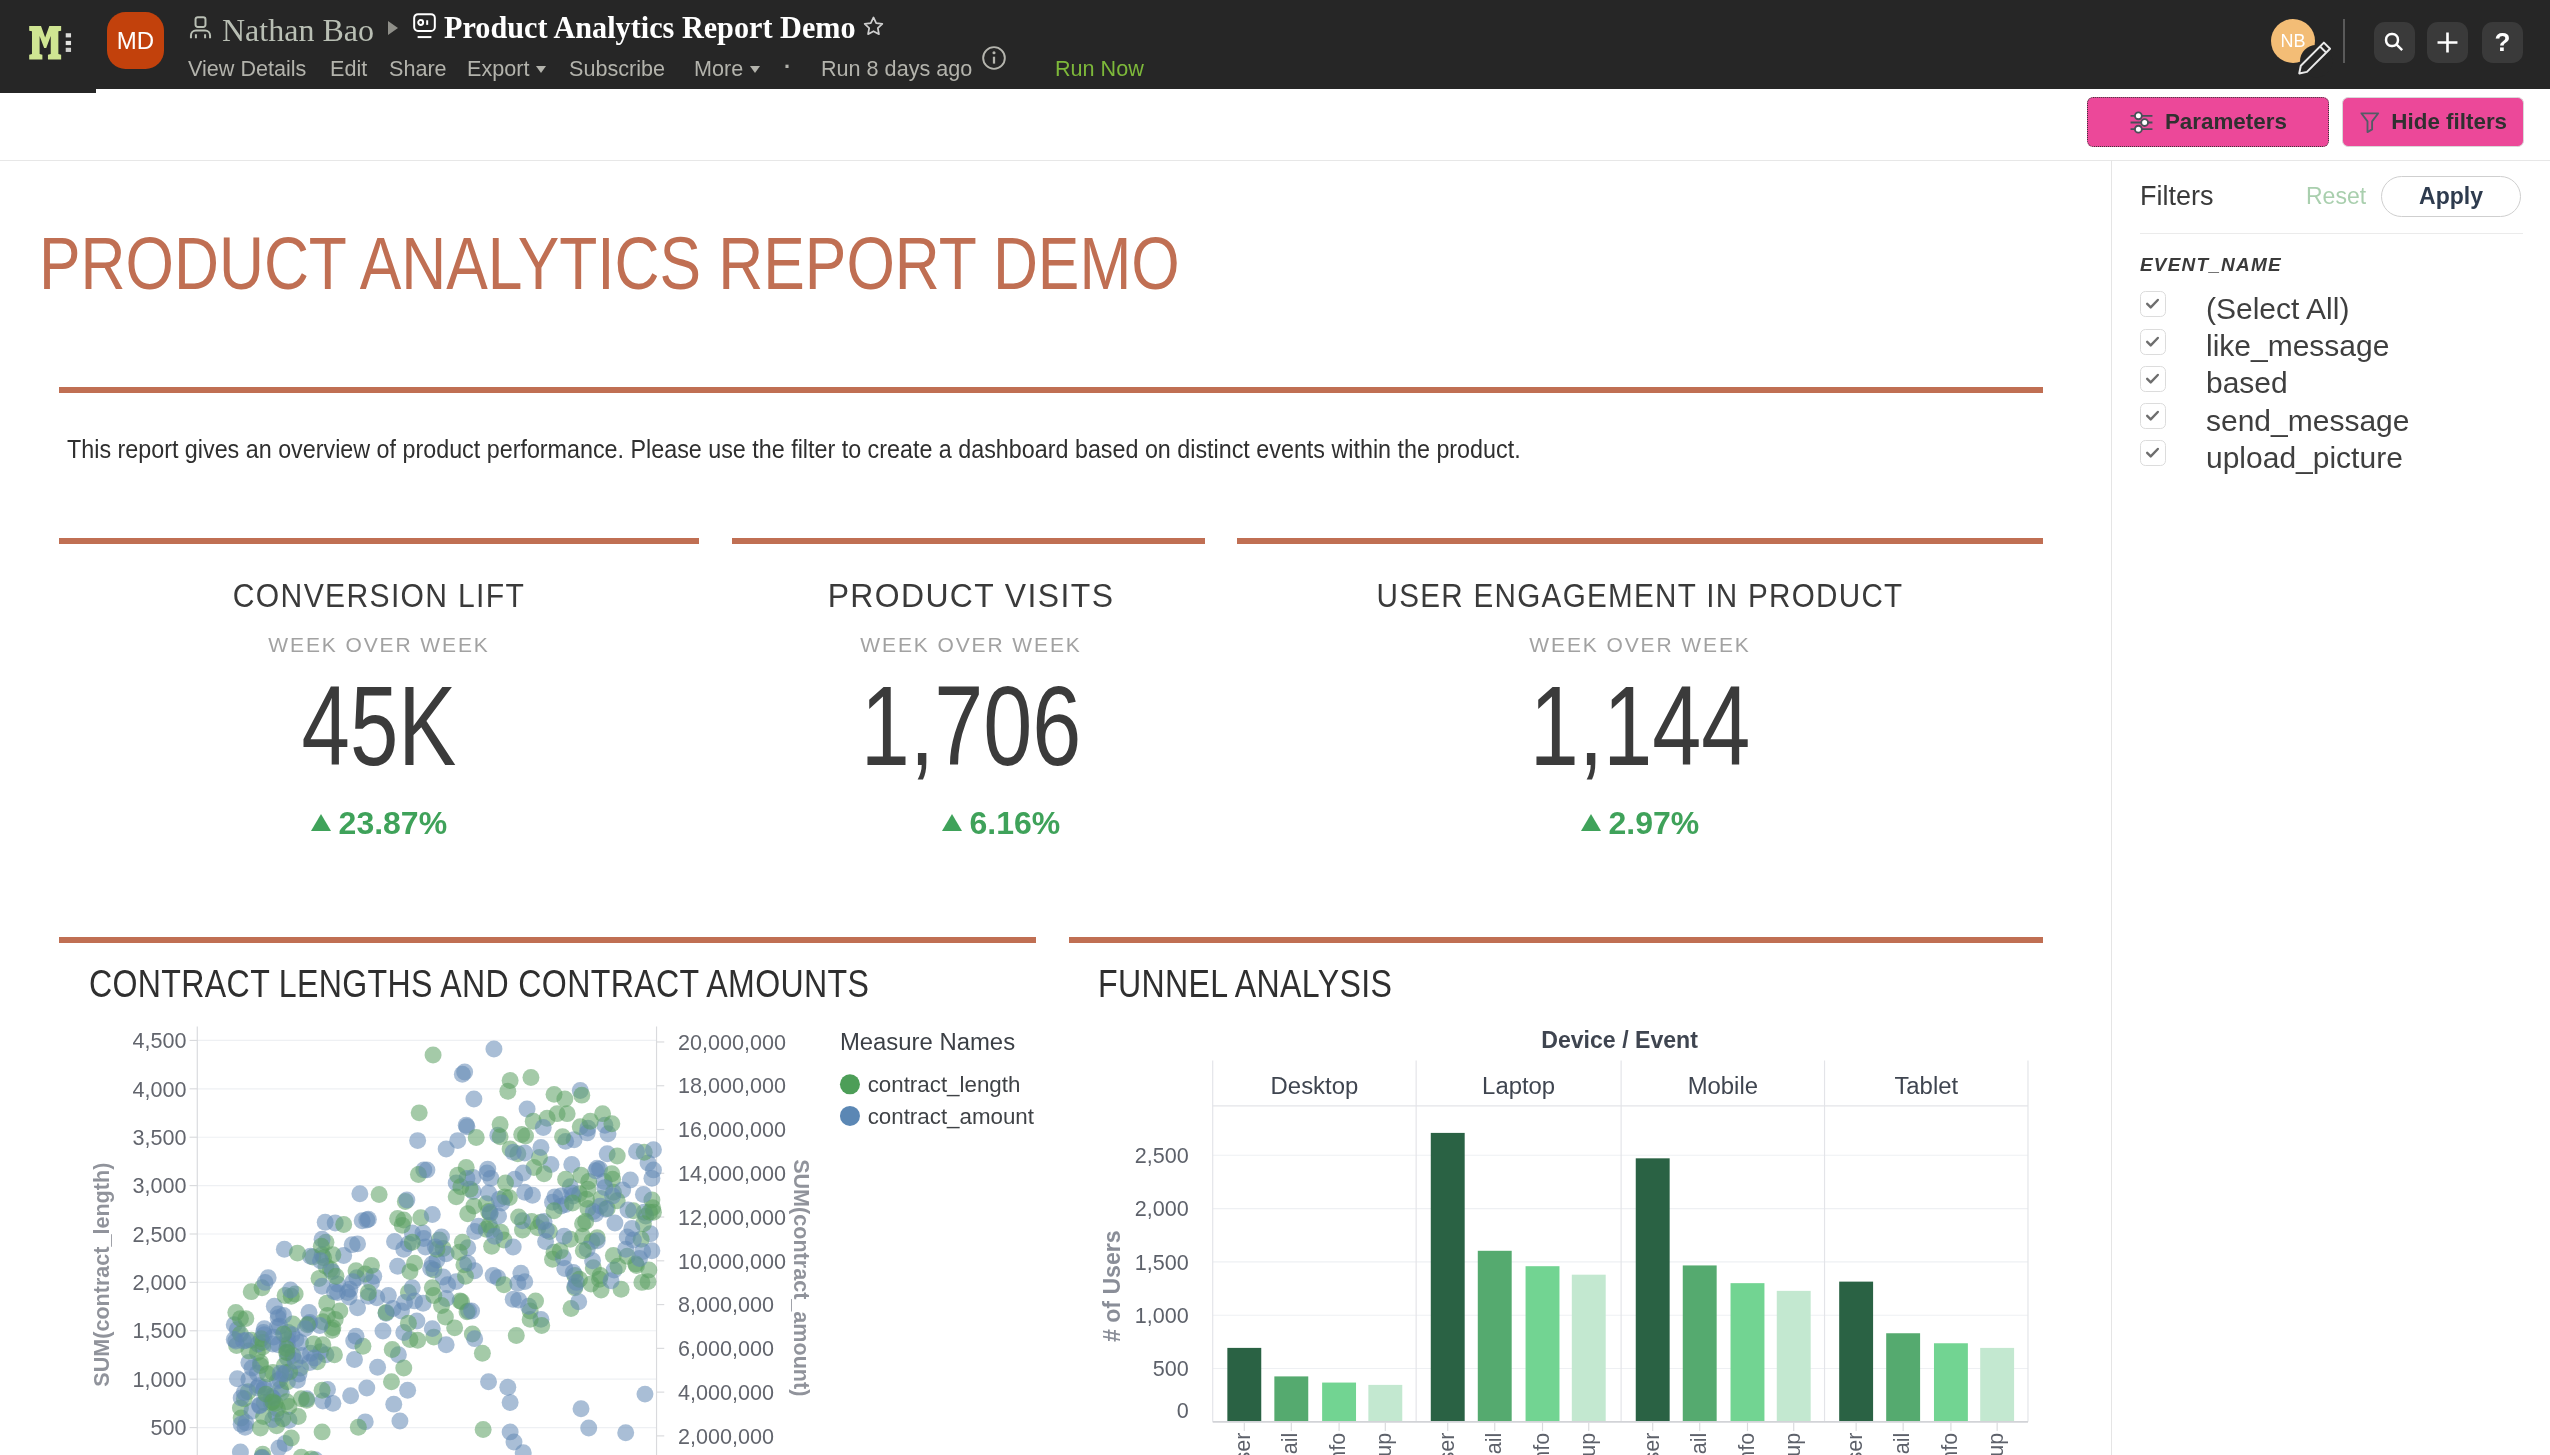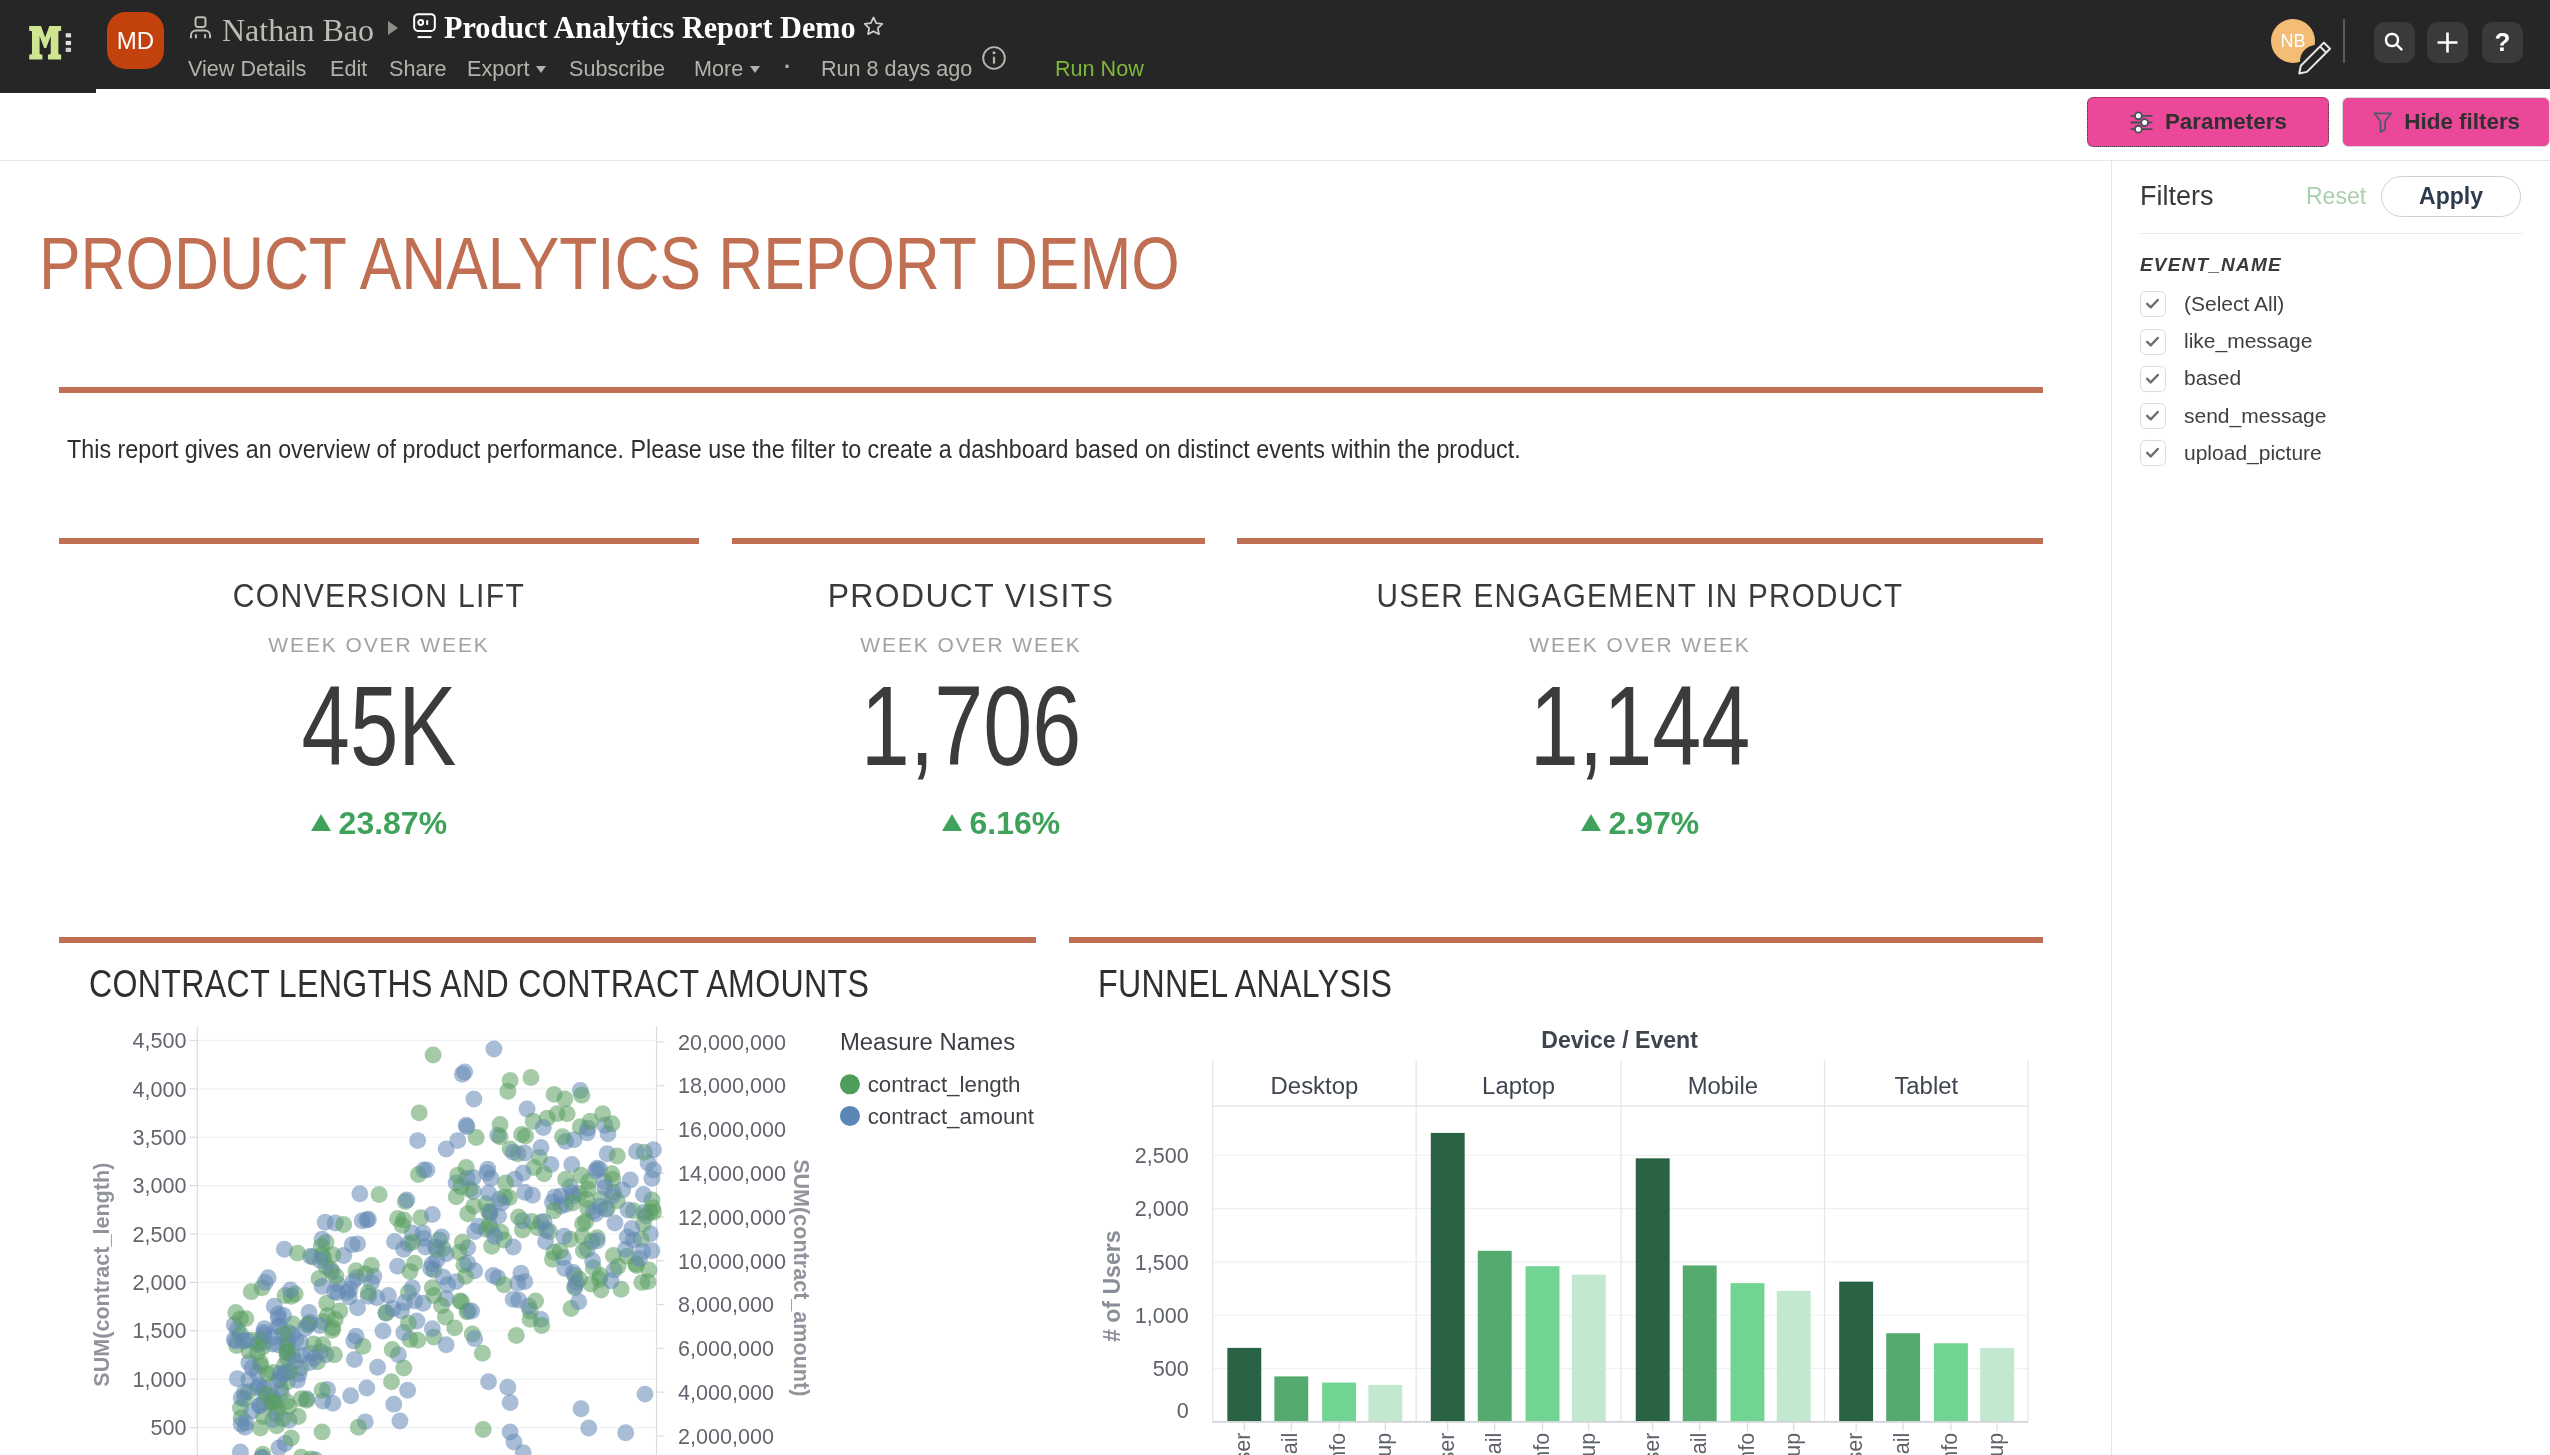--- a/index.html
+++ b/index.html
@@ -28,21 +28,21 @@
 .sect { font-size:38px; color:#2f2f2f; letter-spacing:0.4px; transform:scaleX(0.845); transform-origin:left top; white-space:nowrap; }
 .axlab { font-size:28px; fill:#62656d; font-family:"Liberation Sans",sans-serif; }
 .axlab2 { font-size:28px; fill:#5d616a; font-family:"Liberation Sans",sans-serif; }
 .axtitle { font-size:28px; font-weight:bold; fill:#90939b; font-family:"Liberation Sans",sans-serif; }
 .axtitle2 { font-size:30px; font-weight:bold; fill:#8a8e98; font-family:"Liberation Sans",sans-serif; }
 .legtitle { font-size:31px; fill:#3c4046; font-family:"Liberation Sans",sans-serif; }
 .leglab { font-size:29px; fill:#3f4246; font-family:"Liberation Sans",sans-serif; }
 .ftitle { font-size:30px; font-weight:bold; fill:#3f4550; font-family:"Liberation Sans",sans-serif; }
 .collab { font-size:31px; fill:#3f4550; font-family:"Liberation Sans",sans-serif; }
 .cbbox { width:25.5px; height:25.5px; border:1.5px solid #dcdcdc; border-radius:5.4px; display:flex; align-items:center; justify-content:center; background:#fff; }
-.cblab { font-size:21px; color:#3f3f3f; }
+.cblab { font-size:30px; color:#3f3f3f;margin-left:22px; }
 .fltitle { font-size:27px; color:#3a3a3a; }
 .reset { font-size:23px; color:#a9cfae; }
 .apply { width:140px; height:41px; border:1.5px solid #cfcfcf; border-radius:21px; font-size:23px; font-weight:bold; color:#2e3b4e;
   display:flex; align-items:center; justify-content:center; }
 .evh { font-size:19px; font-weight:bold; letter-spacing:1.2px; color:#3a3a3a;font-style:italic; }
 </style></head>
 <body>
 
 <div class="abs hdr"></div>
 <svg class="abs" style="left:29px;top:25.5px" width="43" height="35" viewBox="0 0 56 46">
@@ -108,21 +108,21 @@
 <div class="abs hbtn" style="left:2482px;top:21.6px;color:#fff;font-size:26px;font-weight:bold">?</div>
 <div class="abs" style="left:0;top:89px;width:96px;height:3.9px;background:#262626"></div>
 
 <div class="abs" style="left:0;top:89px;width:2550px;height:72px;border-bottom:1.5px solid #e7e7e7"></div>
 <div class="abs toolbtn" style="left:2087px;top:97px;width:242px;border:1.5px dotted #3a3a3a"><svg width="25" height="25" viewBox="0 0 32 32" fill="none" stroke="#494f58" stroke-width="2.4">
 <path d="M2 7.5 H30 M2 16 H30 M2 24.5 H30"></path>
 <circle cx="12" cy="7.5" r="4.4" fill="#fff"></circle>
 <circle cx="20" cy="16" r="4.4" fill="#fff"></circle>
 <circle cx="12" cy="24.5" r="4.4" fill="#fff"></circle>
 </svg>Parameters</div>
-<div class="abs toolbtn" style="left:2342px;top:97px;width:208px;border:1.5px solid #d9d9d9"><svg width="21.6" height="23" viewBox="0 0 28 30" fill="none" stroke="#545b66" stroke-width="2.4" stroke-linejoin="round">
+<div class="abs toolbtn" style="left:2342px;top:97px;width:182px;border:1.5px solid #d9d9d9"><svg width="21.6" height="23" viewBox="0 0 28 30" fill="none" stroke="#545b66" stroke-width="2.4" stroke-linejoin="round">
 <path d="M3 3 h22 l-8 10.5 V24 l-6 3.5 V13.5 z"></path>
 </svg>Hide filters</div>
 
 <div class="abs" style="left:2111px;top:160px;width:0.8px;height:1295px;background:#e5e5e5"></div>
 <div class="abs fltitle" style="left:2140px;top:181px">Filters</div>
 <div class="abs reset" style="left:2306px;top:183px">Reset</div>
 <div class="abs apply" style="left:2381px;top:176px">Apply</div>
 <div class="abs" style="left:2140px;top:233px;width:383px;height:0.8px;background:#ebebeb"></div>
 <div class="abs evh" style="left:2140px;top:254px">EVENT_NAME</div>
 <div class="abs cbbox" style="left:2140px;top:291px">

